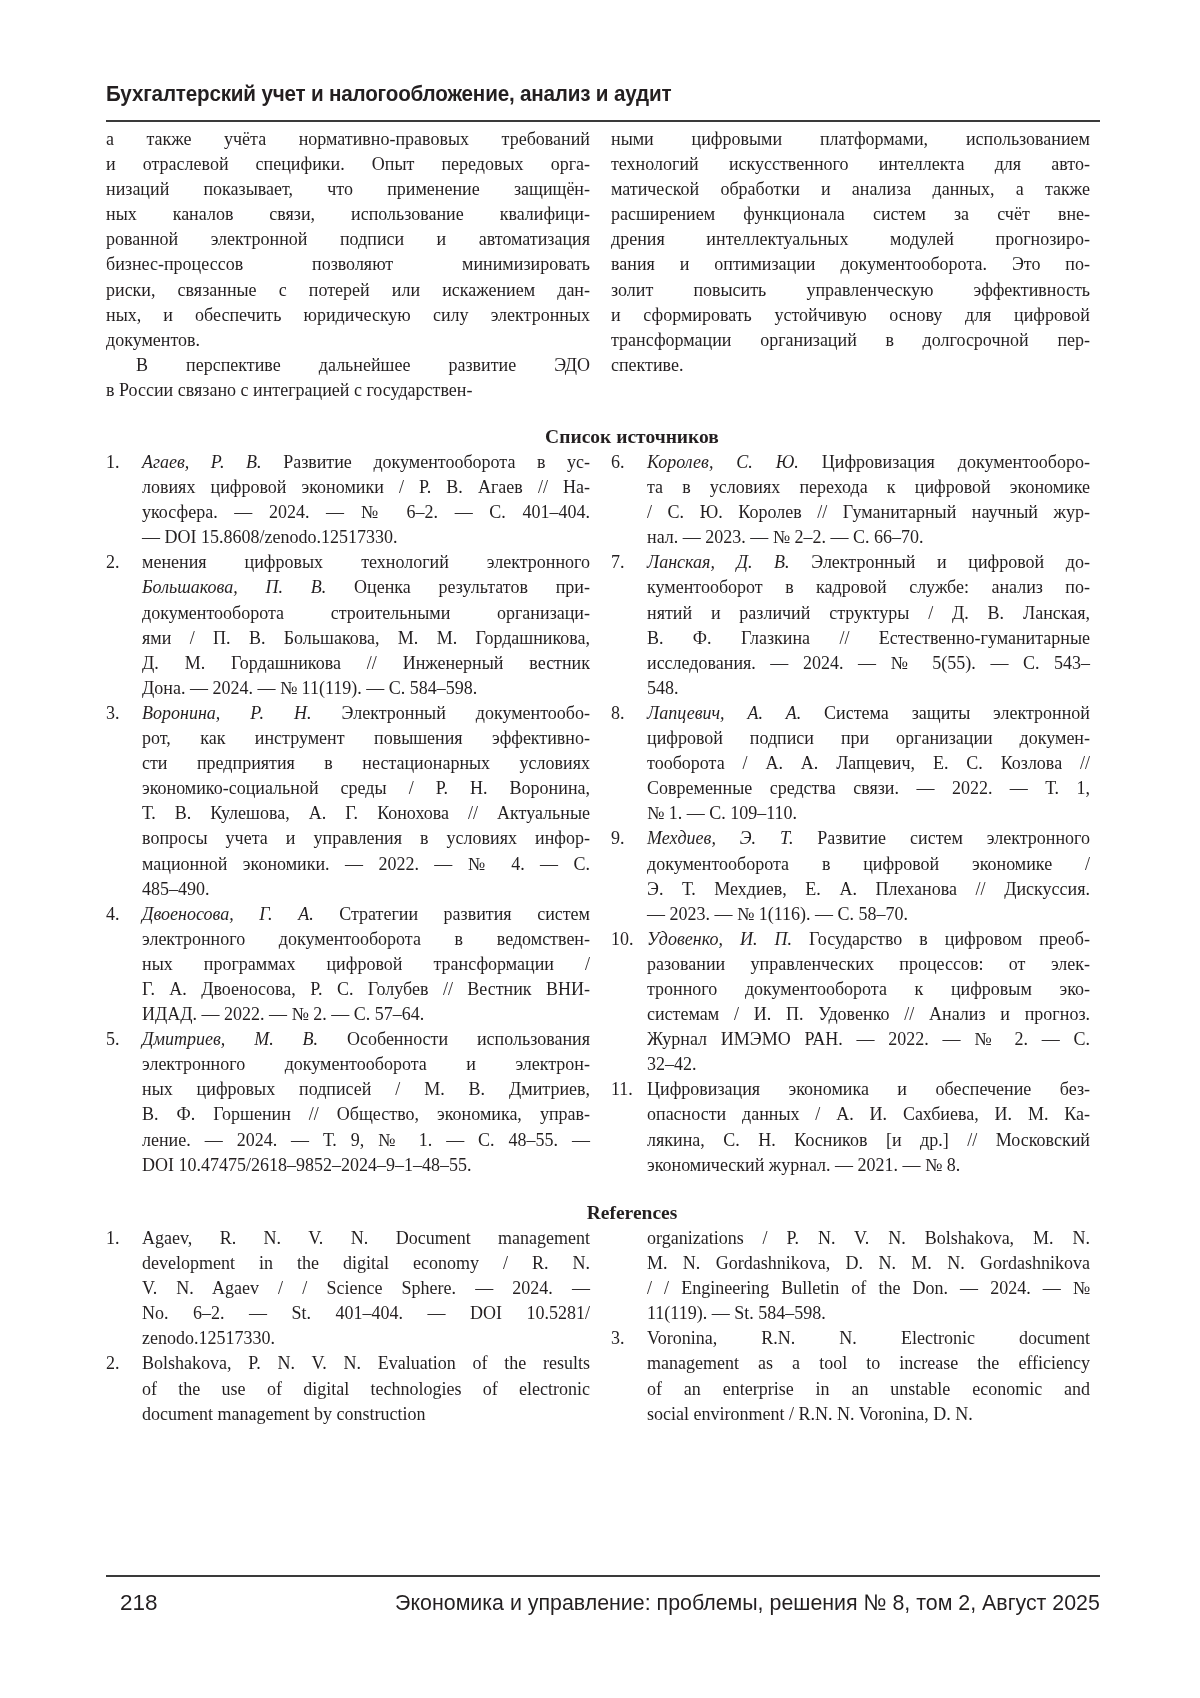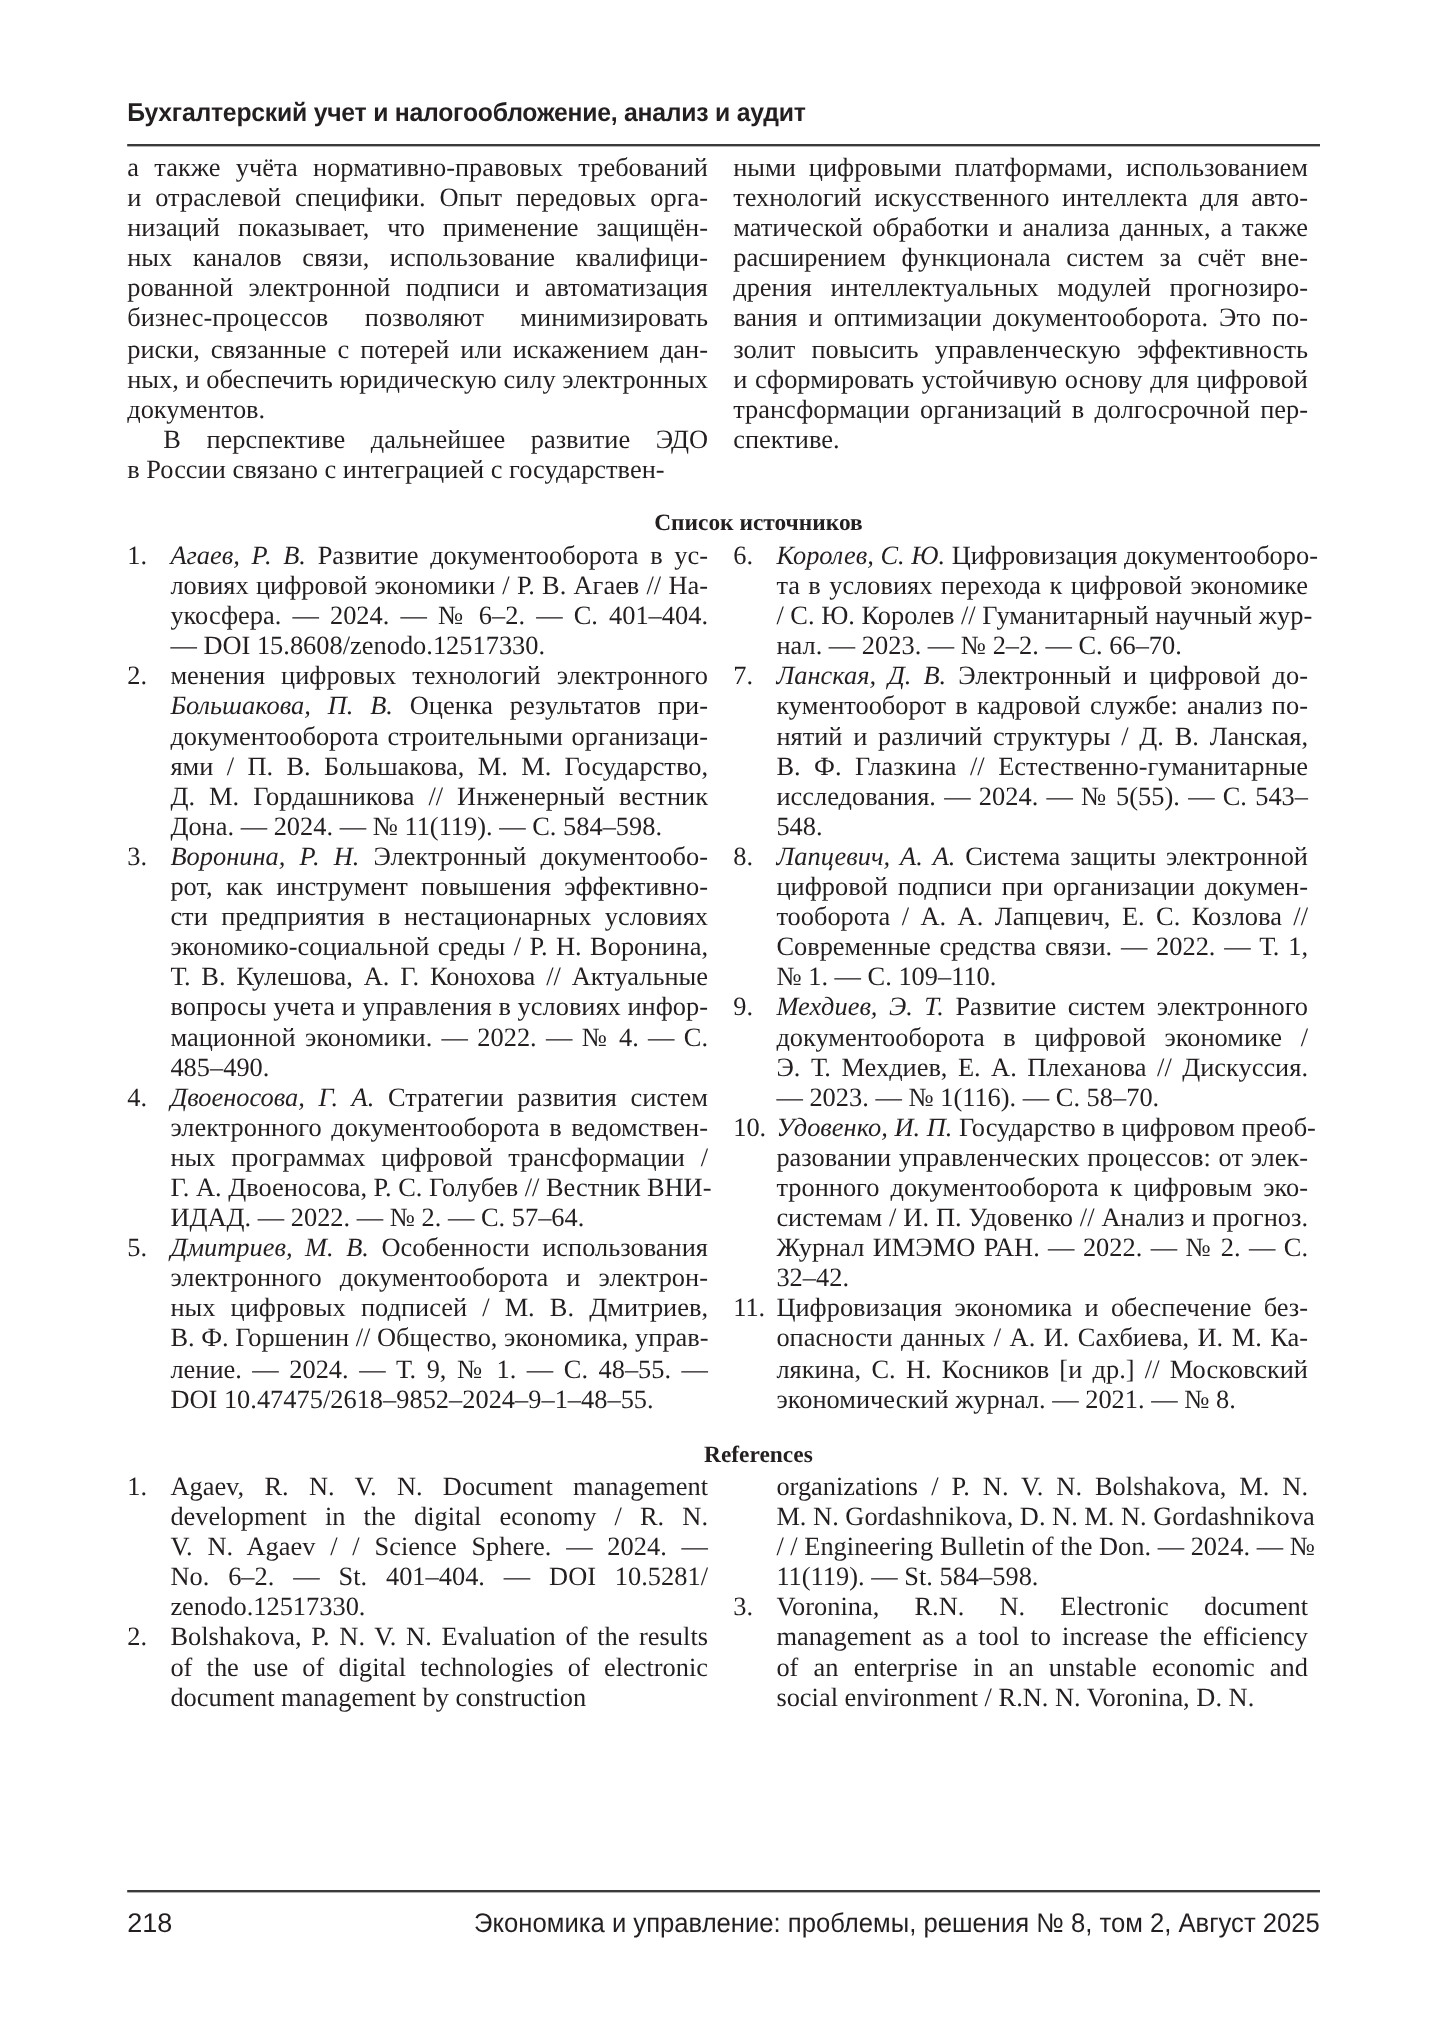--- a/index.html
+++ b/index.html
@@ -6,34 +6,34 @@
   body { width: 1200px; height: 1698px; position: relative; overflow: hidden; color: #231f20; }
   .page { position: absolute; left: 0; top: 0; width: 1200px; height: 1273px; }
   .running-head {
     position: absolute; left: 106px; top: 82px;
     font-family: "Liberation Sans", sans-serif; font-weight: bold; font-size: 21.5px;
     letter-spacing: -0.2px; color: #231f20; transform: scaleX(0.96); transform-origin: left;
   }
   .rule { position: absolute; left: 106px; width: 994px; height: 2px; background: #3a3a3a; }
   .rule.top { top: 120px; }
   .rule.bottom { top: 1575px; }
-  .col { position: absolute; font-family: "Liberation Serif", serif; font-size: 22px; line-height: 25.1px; }
+  .col { position: absolute; font-family: "Liberation Serif", serif; font-size: 18px; line-height: 25.1px; }
   .col .ln { display: block; white-space: nowrap; text-align: justify; text-align-last: justify; height: 25.1px; }
   .col .ln.last { text-align-last: left; }
   .col .ln.indent { padding-left: 30px; }
   .left { left: 106px; width: 484px; }
   .right { left: 611px; width: 479px; }
   .heading { position: absolute; left: 0; width: 1200px; text-align: center; font-family: "Liberation Serif", serif;
     font-weight: bold; font-size: 19.5px; line-height: 25px; margin-left: 32px; }
   .ref { position: relative; }
   .ref .num { position: absolute; left: 0; top: 0; }
   .ref .body { margin-left: 36px; }
   i { font-style: italic; }
   .footer { position: absolute; top: 1590px; font-family: "Liberation Sans", sans-serif; font-size: 22.5px; color: #231f20; }
-  .footer.page-num { left: 106px; }
+  .footer.page-num { left: 120px; }
   .footer.journal { right: 100px; transform: scaleX(0.95); transform-origin: right; }
 </style>
 </head>
 <body>
 
 <div class="page">
 
   <div class="running-head">Бухгалтерский учет и налогообложение, анализ и аудит</div>
   <div class="rule top"></div>
 
@@ -74,21 +74,21 @@
           <span class="ln">укосфера. — 2024. — № 6–2. — С. 401–404.</span>
           <span class="ln last">— DOI 15.8608/zenodo.12517330.</span>
         </div>
       </div>
       <div class="ref">
         <span class="num">2.</span>
         <div class="body">
           <span class="ln">менения цифровых технологий электронного</span>
           <span class="ln"><i>Большакова, П. В.</i><span> Оценка результатов при-</span></span>
           <span class="ln">документооборота строительными организаци-</span>
-          <span class="ln">ями / П. В. Большакова, М. М. Государство,</span>
+          <span class="ln">ями / П. В. Большакова, М. М. Гордашникова,</span>
           <span class="ln">Д. М. Гордашникова // Инженерный вестник</span>
           <span class="ln last">Дона. — 2024. — № 11(119). — С. 584–598.</span>
         </div>
       </div>
       <div class="ref">
         <span class="num">3.</span>
         <div class="body">
           <span class="ln"><i>Воронина, Р. Н.</i><span> Электронный документообо-</span></span>
           <span class="ln">рот, как инструмент повышения эффективно-</span>
           <span class="ln">сти предприятия в нестационарных условиях</span>

